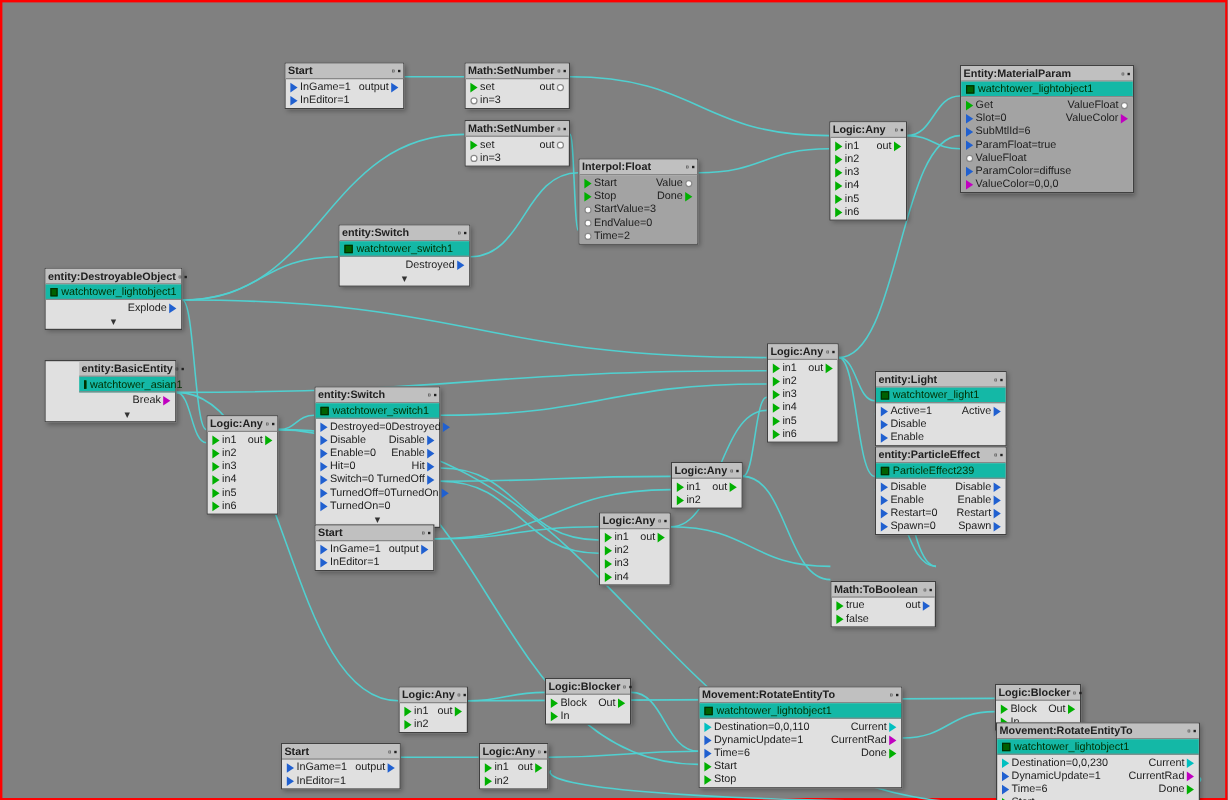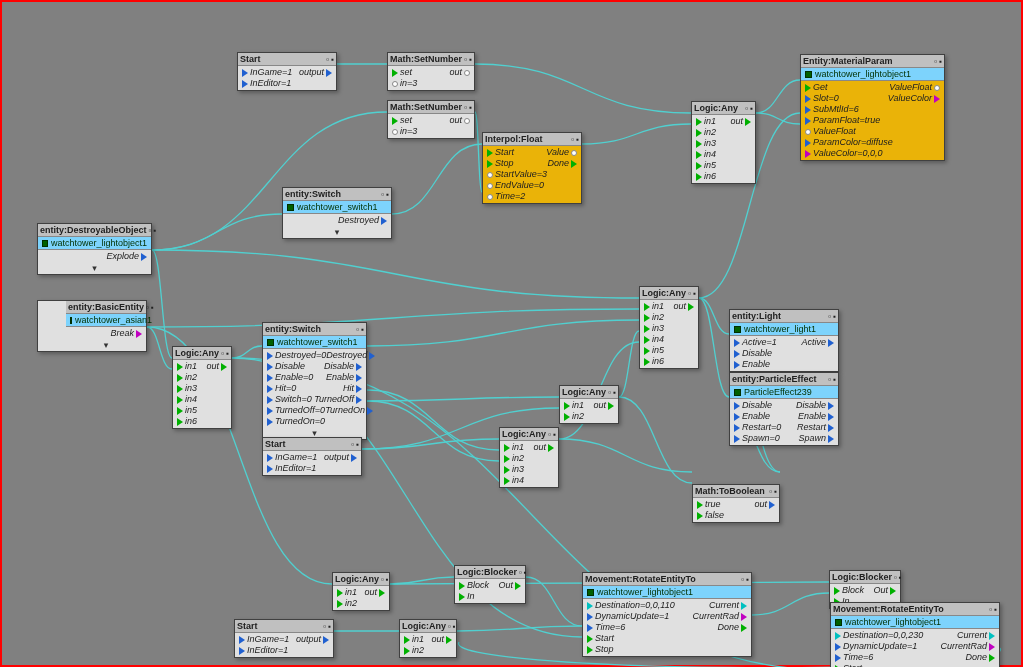--- a/index.html
+++ b/index.html
@@ -23,29 +23,29 @@
   .node-title {
     display: flex; justify-content: space-between; align-items: center;
     background: #c0c0c0;
     border-bottom: 1px solid #888;
     padding: 1px 2px;
     font-weight: bold;
     color: #202020;
   }
   .node-title .icons span { font-size: 8px; margin-left: 2px; cursor: pointer; }
   .entity-bar {
-    background: #7dd3fc;
+    background: #14b8a6;
     color: #003000;
     padding: 1px 4px;
     border-bottom: 1px solid #888;
     display: flex; align-items: center;
   }
   .entity-bar .sq { width:7px; height:7px; background:#006000; margin-right:3px; border:1px solid #003000; }
-  .node.pink .body { background: #eab308; }
-  .body { padding: 1px 0; font-style: italic; }
+  .node.pink .body { background: #a3a3a3; }
+  .body { padding: 1px 0; }
   .row {
     display: flex; justify-content: space-between; align-items: center;
     padding: 0 2px;
     line-height: 11px;
     color: #202020;
   }
   .port-l, .port-r { display: flex; align-items: center; }
   .port-r { flex-direction: row-reverse; }
   .arr {
     width: 0; height: 0;

